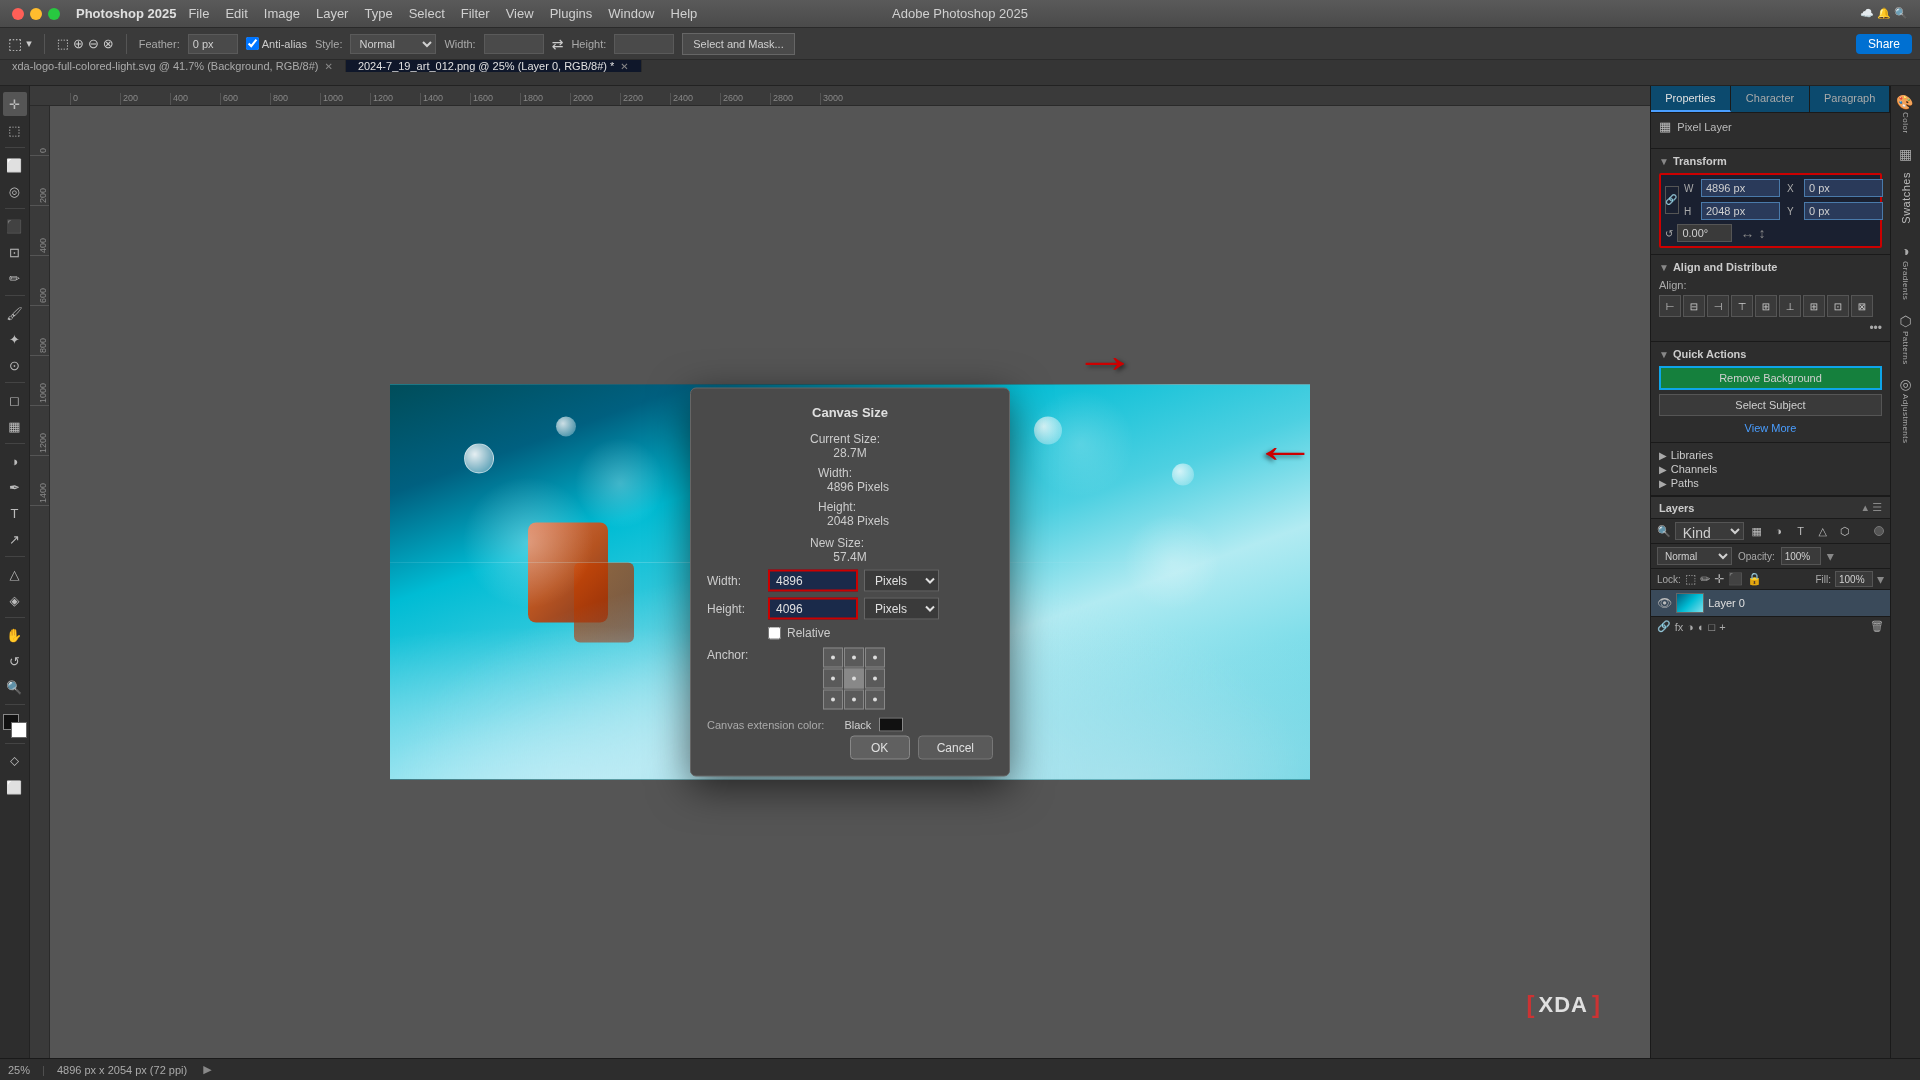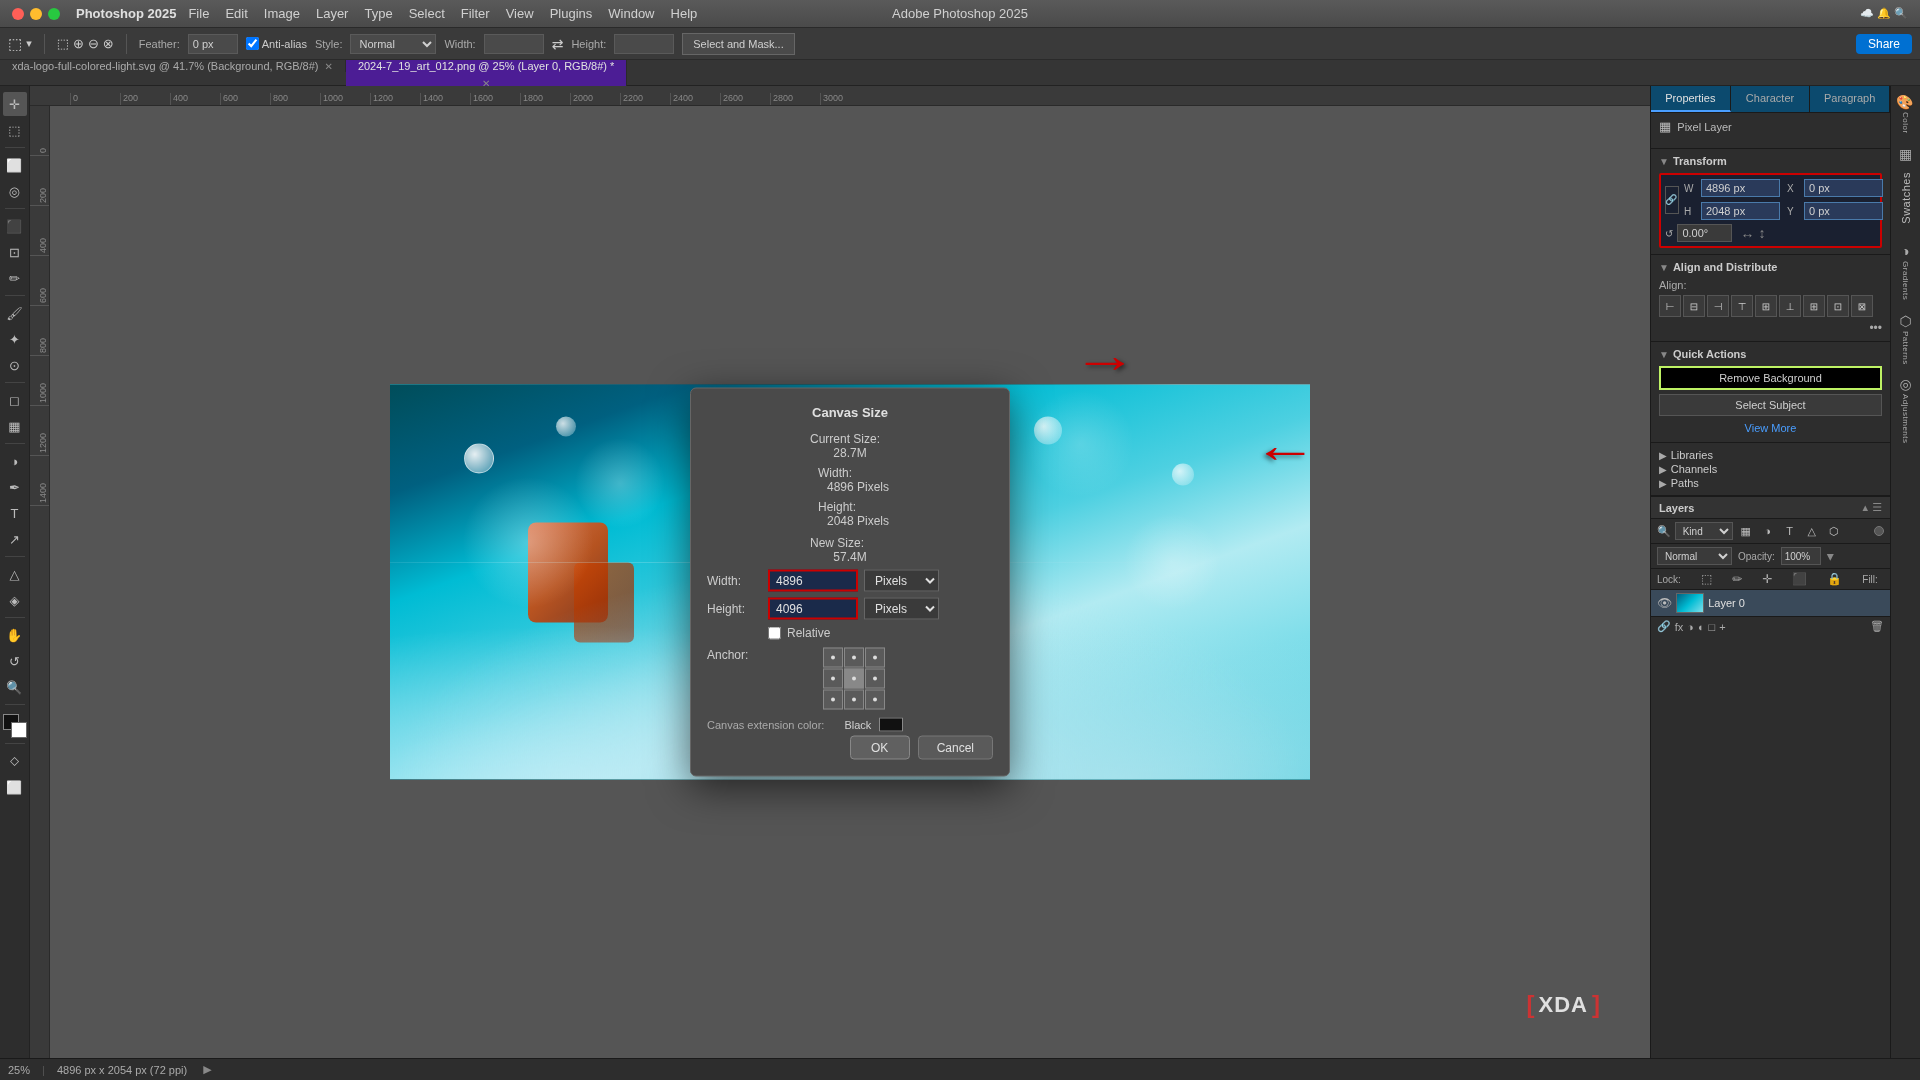--- a/index.html
+++ b/index.html
@@ -119,23 +119,22 @@
       align-items: center;
       padding: 0 12px;
       font-size: 11px;
       color: #aaa;
       border-right: 1px solid #2a2a2a;
       cursor: pointer;
       white-space: nowrap;
       gap: 6px;
     }
     .tab.active {
-      background: #4c1d95;
+      background: #0f172a;
       color: #e0e0e0;
-      flex-direction: column;
     }
     .tab-close { font-size: 10px; color: #888; cursor: pointer; }
 
     
     .main-layout {
       display: flex;
       height: calc(1080px - 28px - 32px - 26px - 22px);
     }
 
     
@@ -401,22 +400,22 @@
       border: 1px solid #555;
       color: #d0d0d0;
       font-size: 11px;
       padding: 4px 8px;
       cursor: pointer;
       width: 100%;
       margin-bottom: 4px;
       text-align: center;
     }
     .quick-actions-btn.highlight {
-      border: 2px solid #bef264;
-      background: #000000;
+      border: 2px solid #0ea5e9;
+      background: #15803d;
     }
     .view-more-link {
       color: #4a9eff;
       font-size: 11px;
       text-align: center;
       cursor: pointer;
       padding: 2px;
     }
 
     
@@ -474,24 +473,24 @@
       align-items: center;
       padding: 3px 6px;
       gap: 4px;
       border-bottom: 1px solid #1a1a1a;
       background: #2d2d2d;
     }
     .kind-select {
       background: #3a3a3a;
       border: 1px solid #555;
       color: #d0d0d0;
-      font-size: 10px;
+      font-size: 14px;
       padding: 1px 3px;
       height: 18px;
-      width: 58px;
+      width: 69px;
     }
     .layers-icon-btn {
       width: 18px;
       height: 18px;
       background: none;
       border: none;
       color: #bbb;
       font-size: 11px;
       cursor: pointer;
       display: flex;
@@ -514,21 +513,21 @@
       color: #d0d0d0;
       font-size: 10px;
       padding: 1px 3px;
       height: 18px;
       width: 40px;
     }
     .lock-row {
       display: flex;
       align-items: center;
       padding: 2px 6px;
-      gap: 20px;
+      gap: 4px;
       border-bottom: 1px solid #1a1a1a;
     }
     .lock-label { font-size: 10px; color: #aaa; }
     .fill-label { font-size: 10px; color: #aaa; margin-left: auto; }
     .fill-input {
       background: #3a3a3a;
       border: 1px solid #555;
       color: #d0d0d0;
       font-size: 10px;
       padding: 1px 3px;

